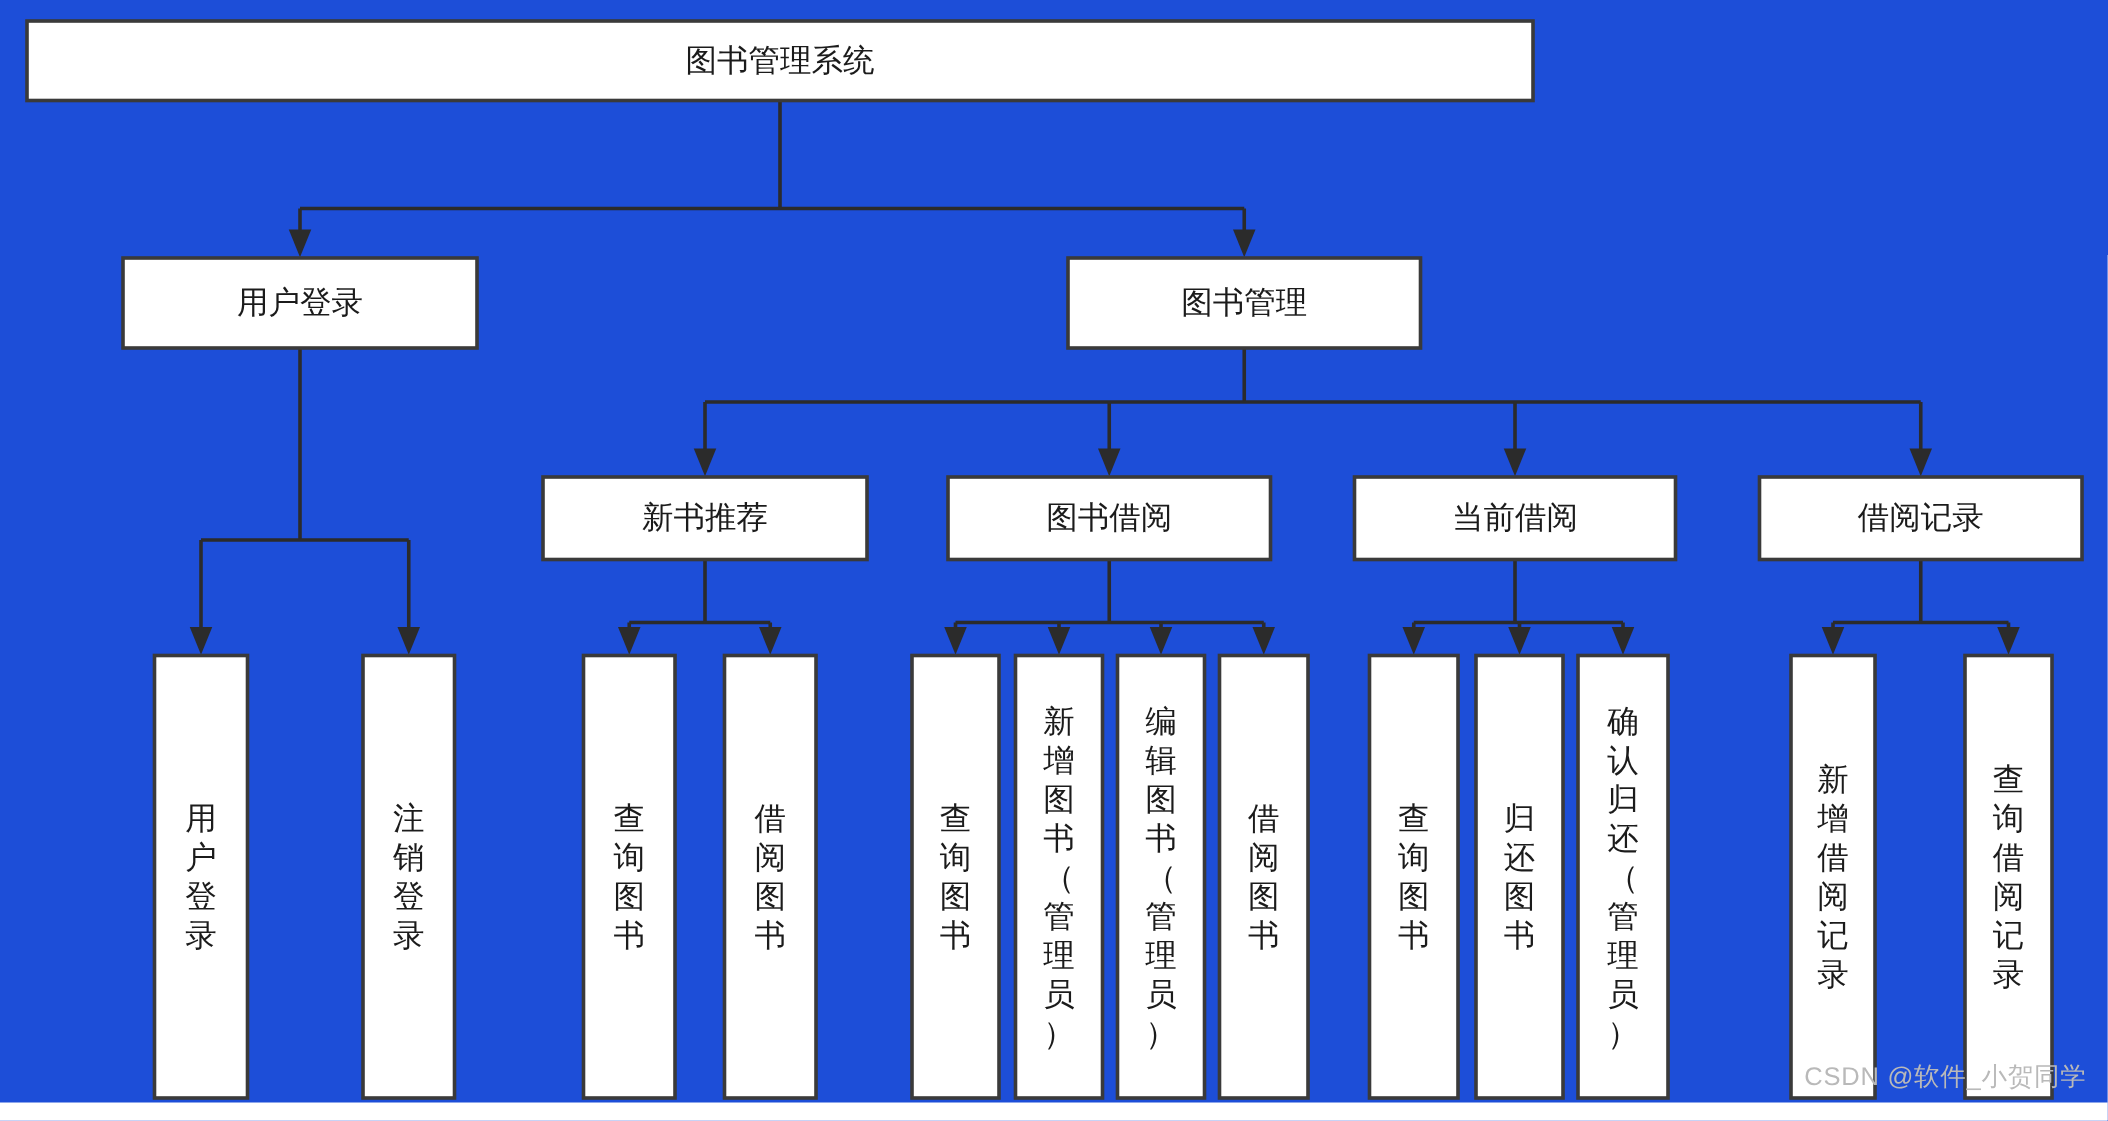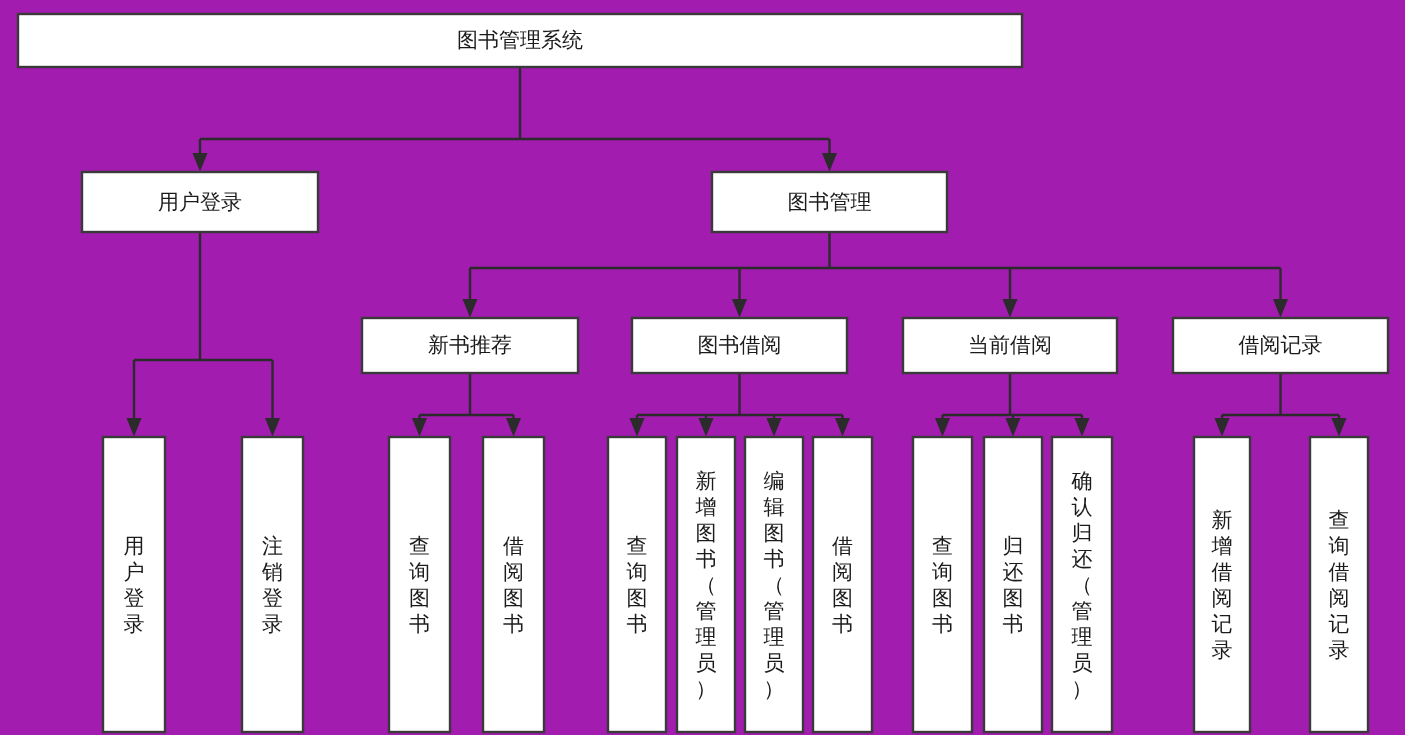--- a/index.html
+++ b/index.html
@@ -10,21 +10,21 @@
   body {
     width: 1405px;
     height: 747px;
     font-family: "Liberation Sans", "DejaVu Sans", sans-serif;
     overflow: hidden;
   }
   #diagram-root {
     position: relative;
     width: 1405px;
     height: 735px;
-    background: #a21caf;
+    background: #1d4ed8;
   }
   svg#flow {
     position: absolute;
     left: 0;
     top: 0;
     width: 1405px;
     height: 747px;
     display: block;
   }
   .node-box {
@@ -202,13 +202,14 @@
         <g>
           <rect class="node-box" x="1194" y="437" width="56" height="295"></rect>
           <text class="node-label-v" x="1222" y="526.78"><tspan x="1222" dy="0">新</tspan><tspan x="1222" dy="26">增</tspan><tspan x="1222" dy="26">借</tspan><tspan x="1222" dy="26">阅</tspan><tspan x="1222" dy="26">记</tspan><tspan x="1222" dy="26">录</tspan></text>
         </g>
         <g>
           <rect class="node-box" x="1310" y="437" width="58" height="295"></rect>
           <text class="node-label-v" x="1339" y="526.78"><tspan x="1339" dy="0">查</tspan><tspan x="1339" dy="26">询</tspan><tspan x="1339" dy="26">借</tspan><tspan x="1339" dy="26">阅</tspan><tspan x="1339" dy="26">记</tspan><tspan x="1339" dy="26">录</tspan></text>
         </g>
       </g>
   </svg>
+  <div class="watermark">CSDN @软件_小贺同学</div>
 </div>
 
 </body></html>

